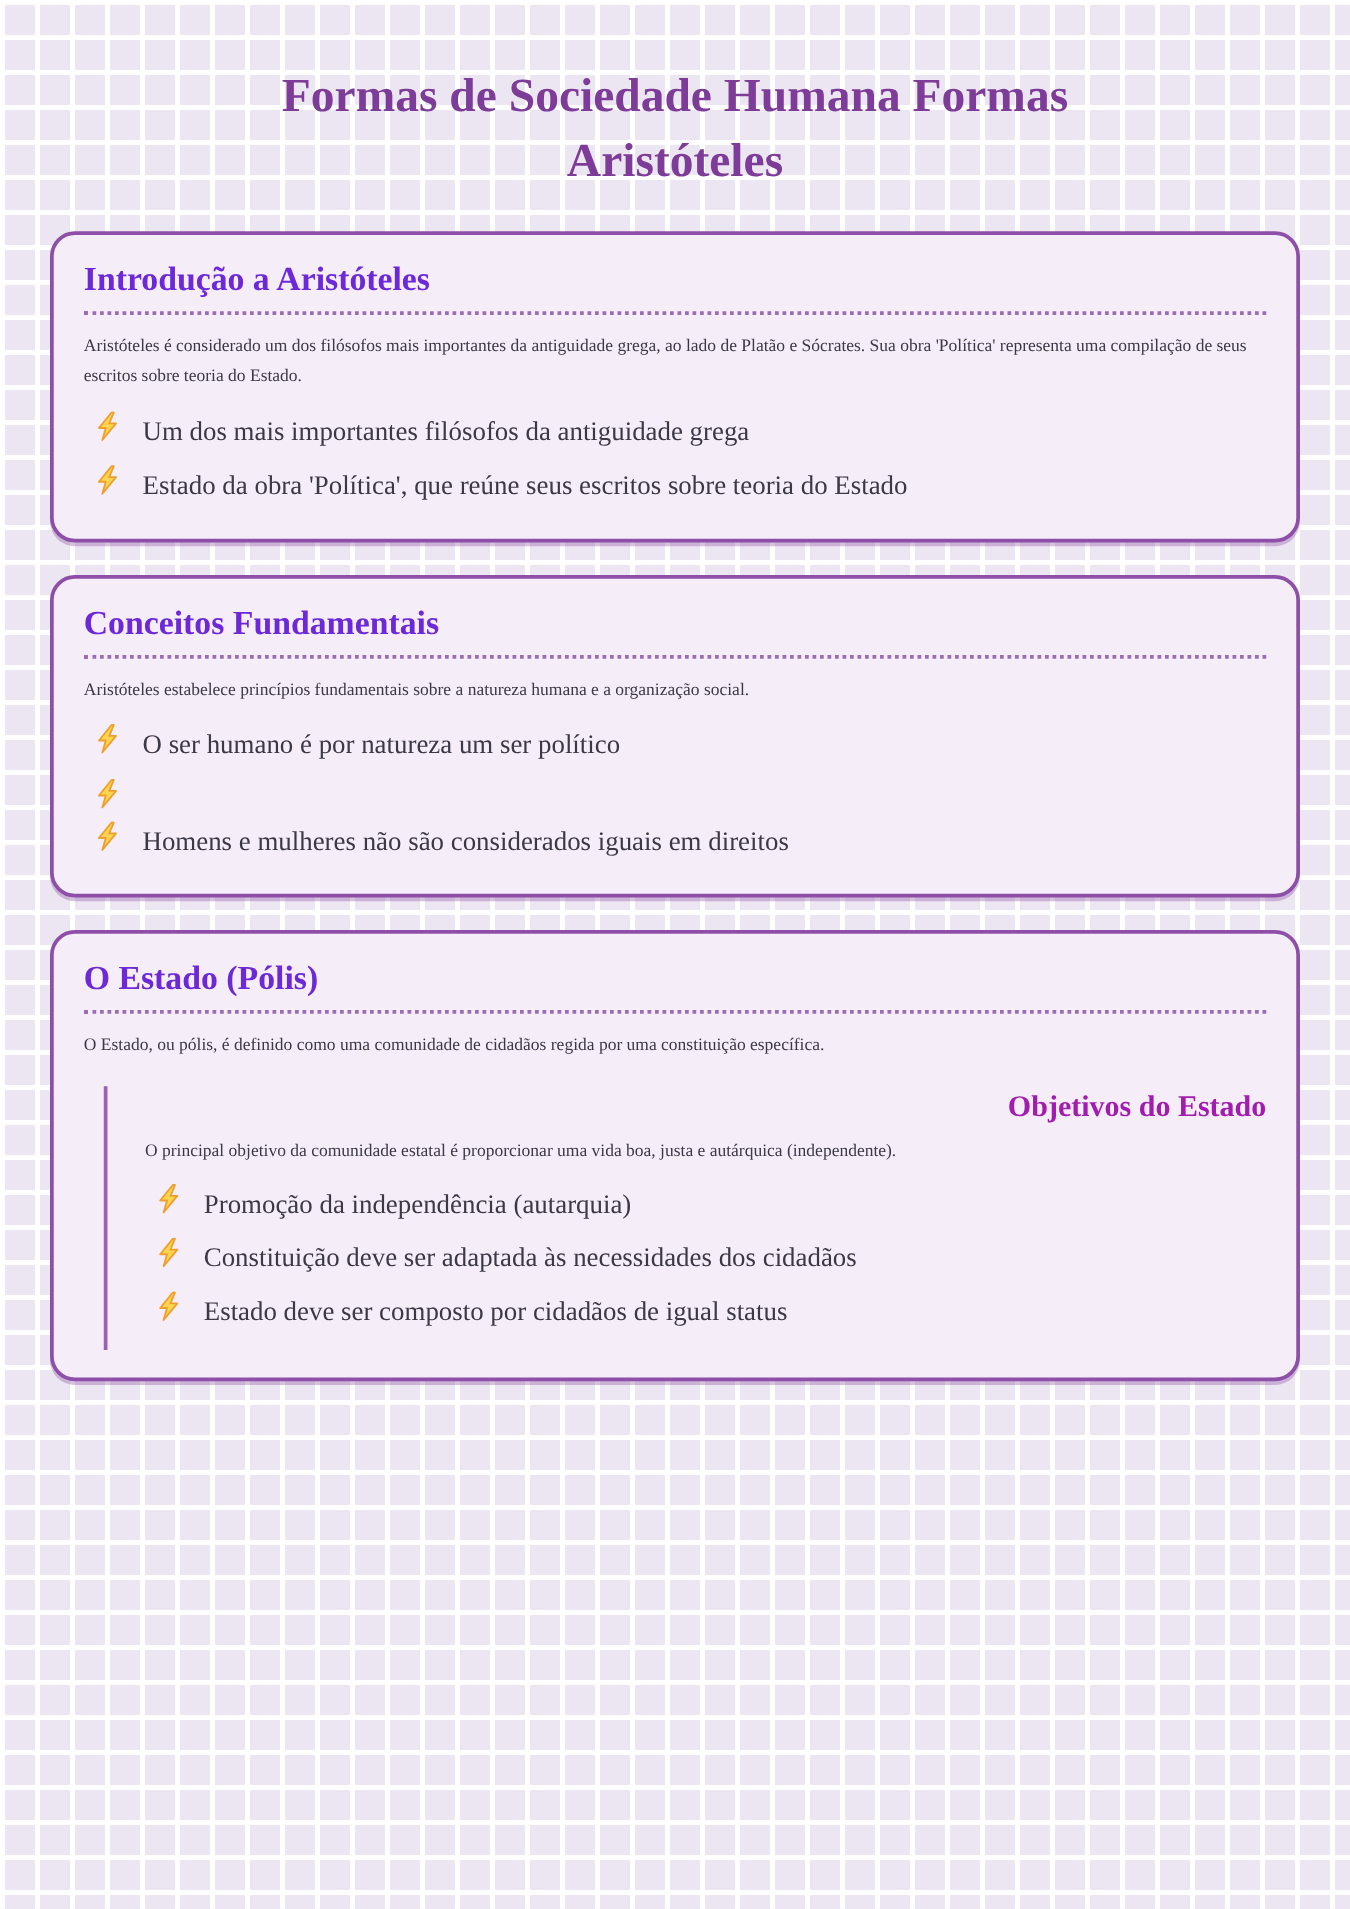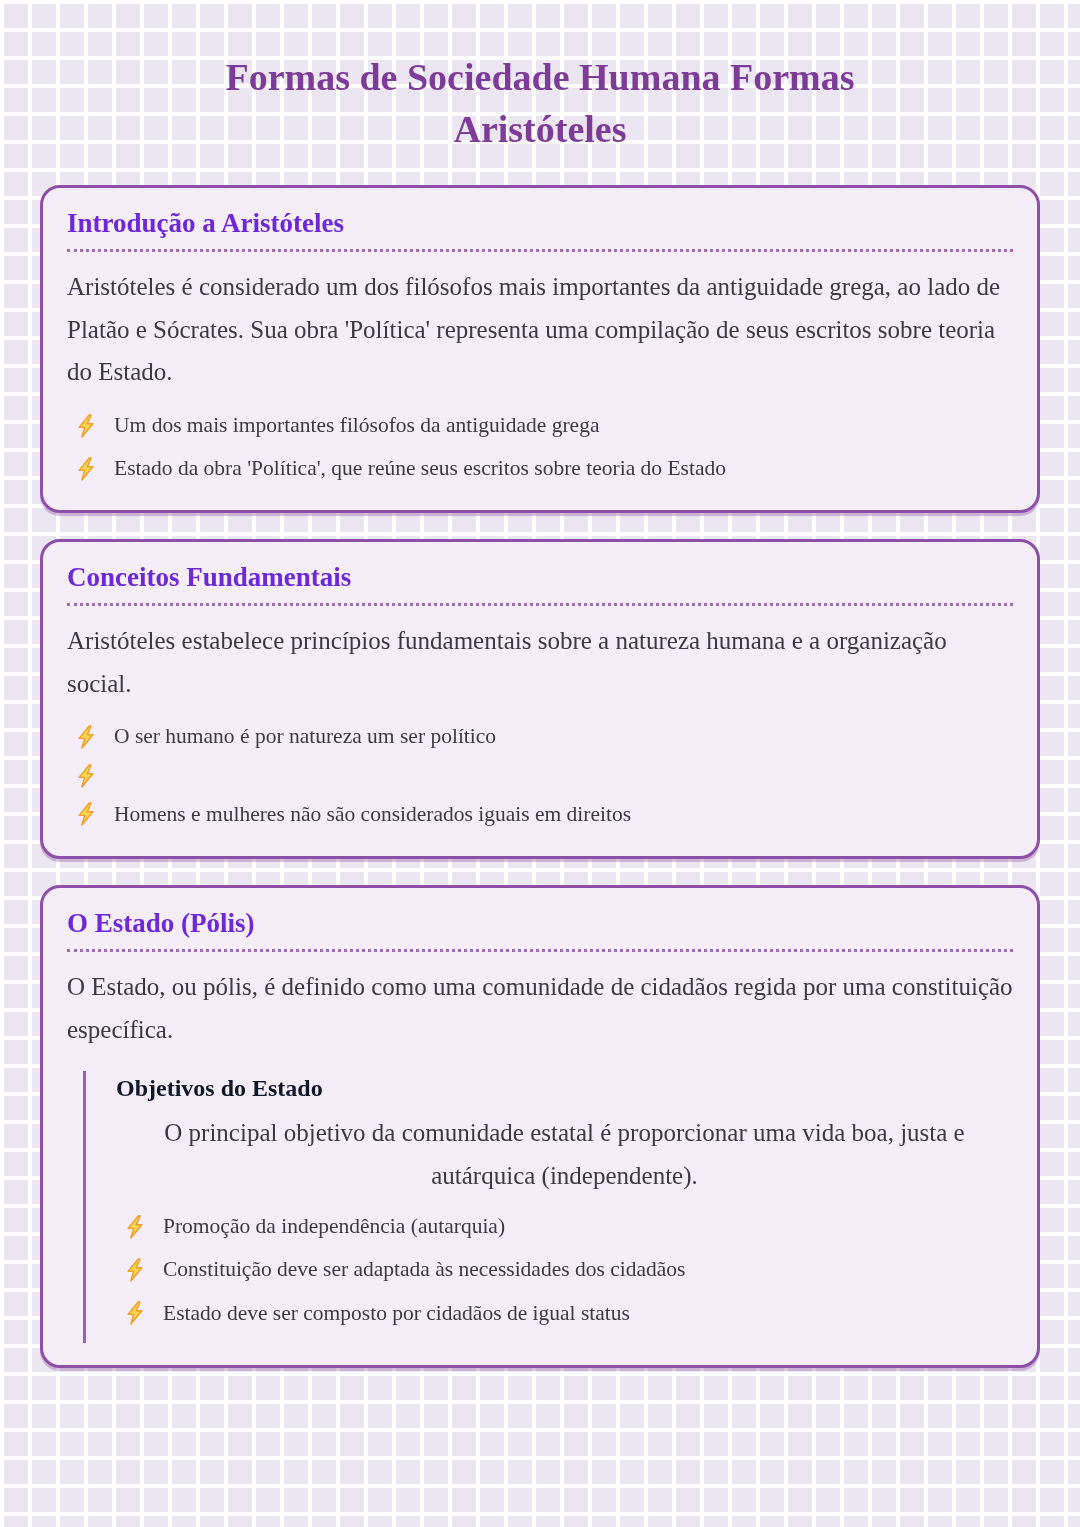--- a/index.html
+++ b/index.html
@@ -37,56 +37,55 @@
   }
   .card h2 {
     color: #6d28d9;
     font-size: 27px;
     font-weight: 700;
     margin: 4px 0 0 0;
     padding-bottom: 10px;
     border-bottom: 3px dotted #9c6cb4;
   }
   .card p {
-    font-size: 25px;
+    font-size: 14px;
     line-height: 1.7;
     margin: 14px 0 10px 0;
   }
   ul.bullets {
     list-style: none;
     margin: 2px 0 0 0;
     padding: 0;
   }
   ul.bullets li {
     display: flex;
-    align-items: center;
     gap: 17px;
     font-size: 21.5px;
     line-height: 1.55;
     padding: 5px 0 5px 8px;
   }
   .bolt-icon {
     width: 22px;
     height: 24px;
     flex: 0 0 22px;
   }
   .subsection {
     border-left: 3px solid #9b62b2;
     margin: 20px 0 2px 16px;
     padding: 2px 0 8px 30px;
   }
   .subsection h3 {
-    color: #0f172a;
+    color: #a21caf;
     font-size: 24px;
     font-weight: 700;
     margin: 2px 0 8px 0;
+    text-align: right;
   }
   .subsection p {
     margin: 10px 0 8px 0;
-    text-align: center;
   }
 </style>
 </head>
 <body>
 
 <h1 class="page-title">
   <span>Formas de Sociedade Humana Formas</span>
   <span>Aristóteles</span>
 </h1>
 

